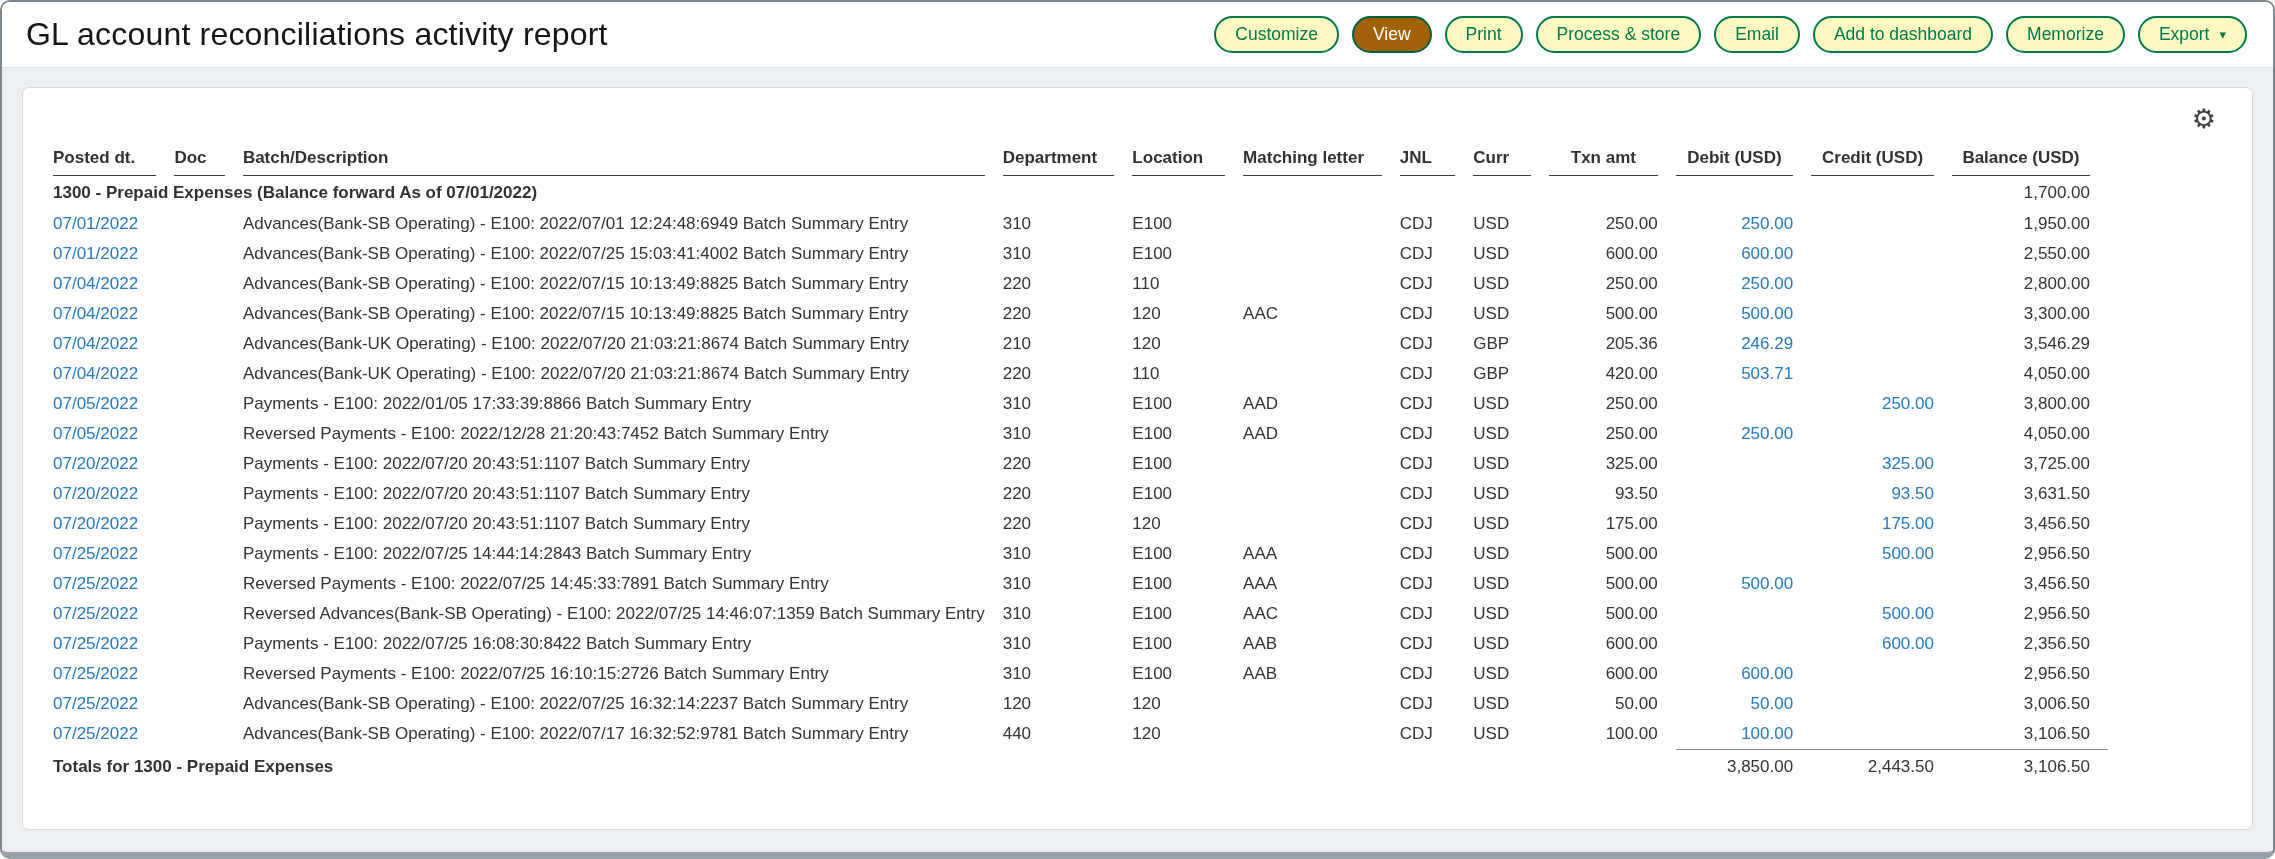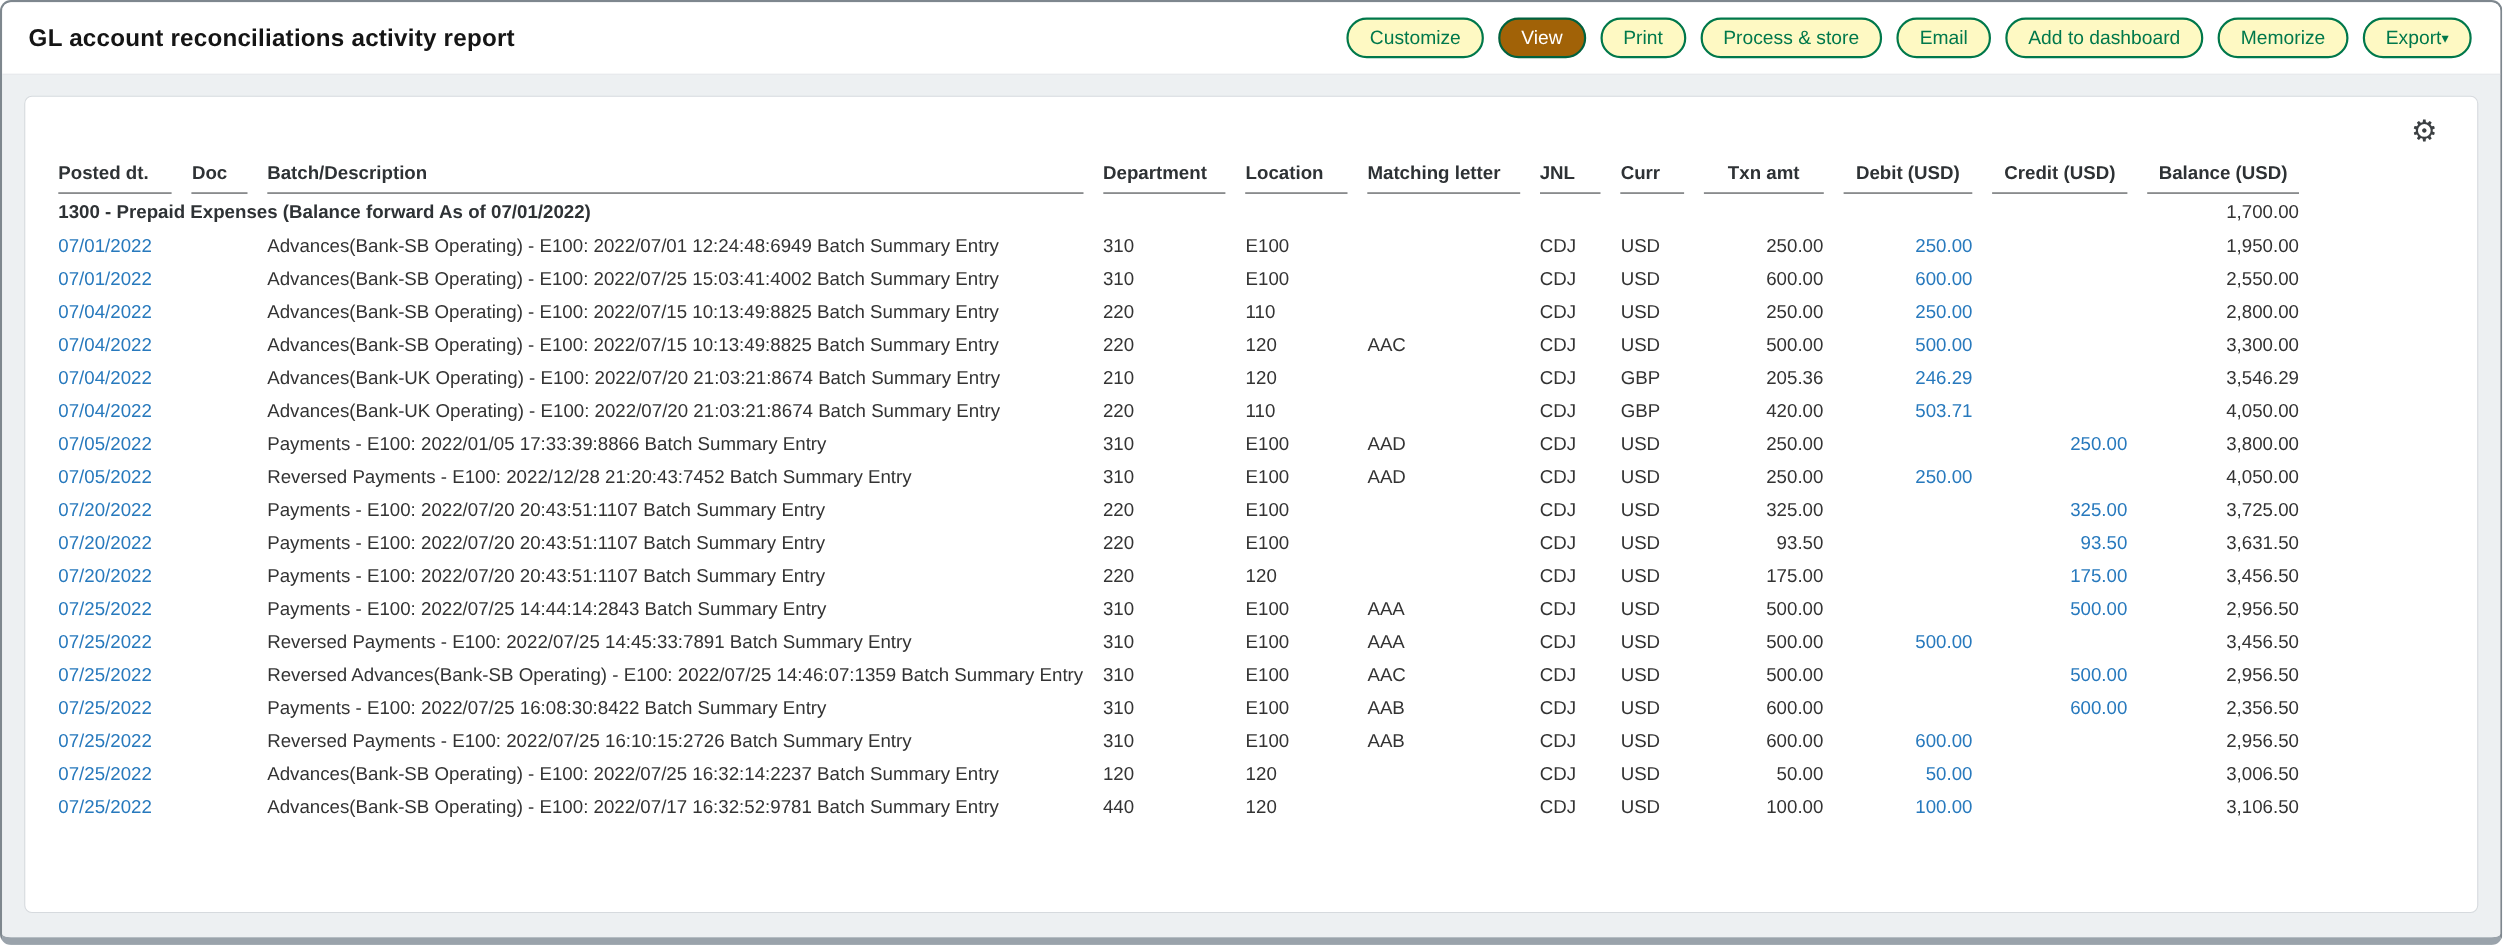--- a/index.html
+++ b/index.html
@@ -23,22 +23,22 @@
   .topbar {
     height: 66px;
     background: #fff;
     border-bottom: 1px solid #e0e4e7;
     display: flex;
     align-items: center;
     padding: 0 26px 0 24px;
     flex: none;
   }
   .topbar h1 {
-    font-size: 22px;
-    font-weight: bold;
+    font-size: 32px;
+    font-weight: normal;
     color: #151515;
     letter-spacing: .2px;
     white-space: nowrap;
   }
   .btns {
     margin-left: auto;
     display: flex;
     align-items: center;
     gap: 13px;
   }
@@ -53,21 +53,21 @@
     line-height: 1.2;
     cursor: pointer;
     white-space: nowrap;
   }
   .pill.solid {
     background: #a16207;
     border-color: #00613e;
     color: #fff;
     font-weight: normal;
   }
-  .pill.export { display: inline-flex; align-items: center; }
+  .pill.export { display: inline-flex; align-items: center; gap: 10px; }
   .caret { font-size: 13px; line-height: 1; }
   
   .content {
     flex: 1;
     background: #edf0f2;
     padding: 19px 20px 22px;
     overflow: hidden;
   }
   .card {
     background: #fff;
@@ -450,17 +450,23 @@
     <td></td>
     <td>CDJ</td>
     <td>USD</td>
     <td class="num">100.00</td>
     <td class="num link">100.00</td>
     <td class="num link"></td>
     <td class="num">3,106.50</td>
   </tr>
           </tbody>
         <tbody>
+          <tr class="totals-row">
+            <td colspan="9" class="bold">Totals for 1300 - Prepaid Expenses</td>
+            <td class="num line-top">3,850.00</td>
+            <td class="num line-top">2,443.50</td>
+            <td class="num line-top">3,106.50</td>
+          </tr>
         </tbody>
       </table>
     </div>
   </div>
 </div>
 
 </body></html>

